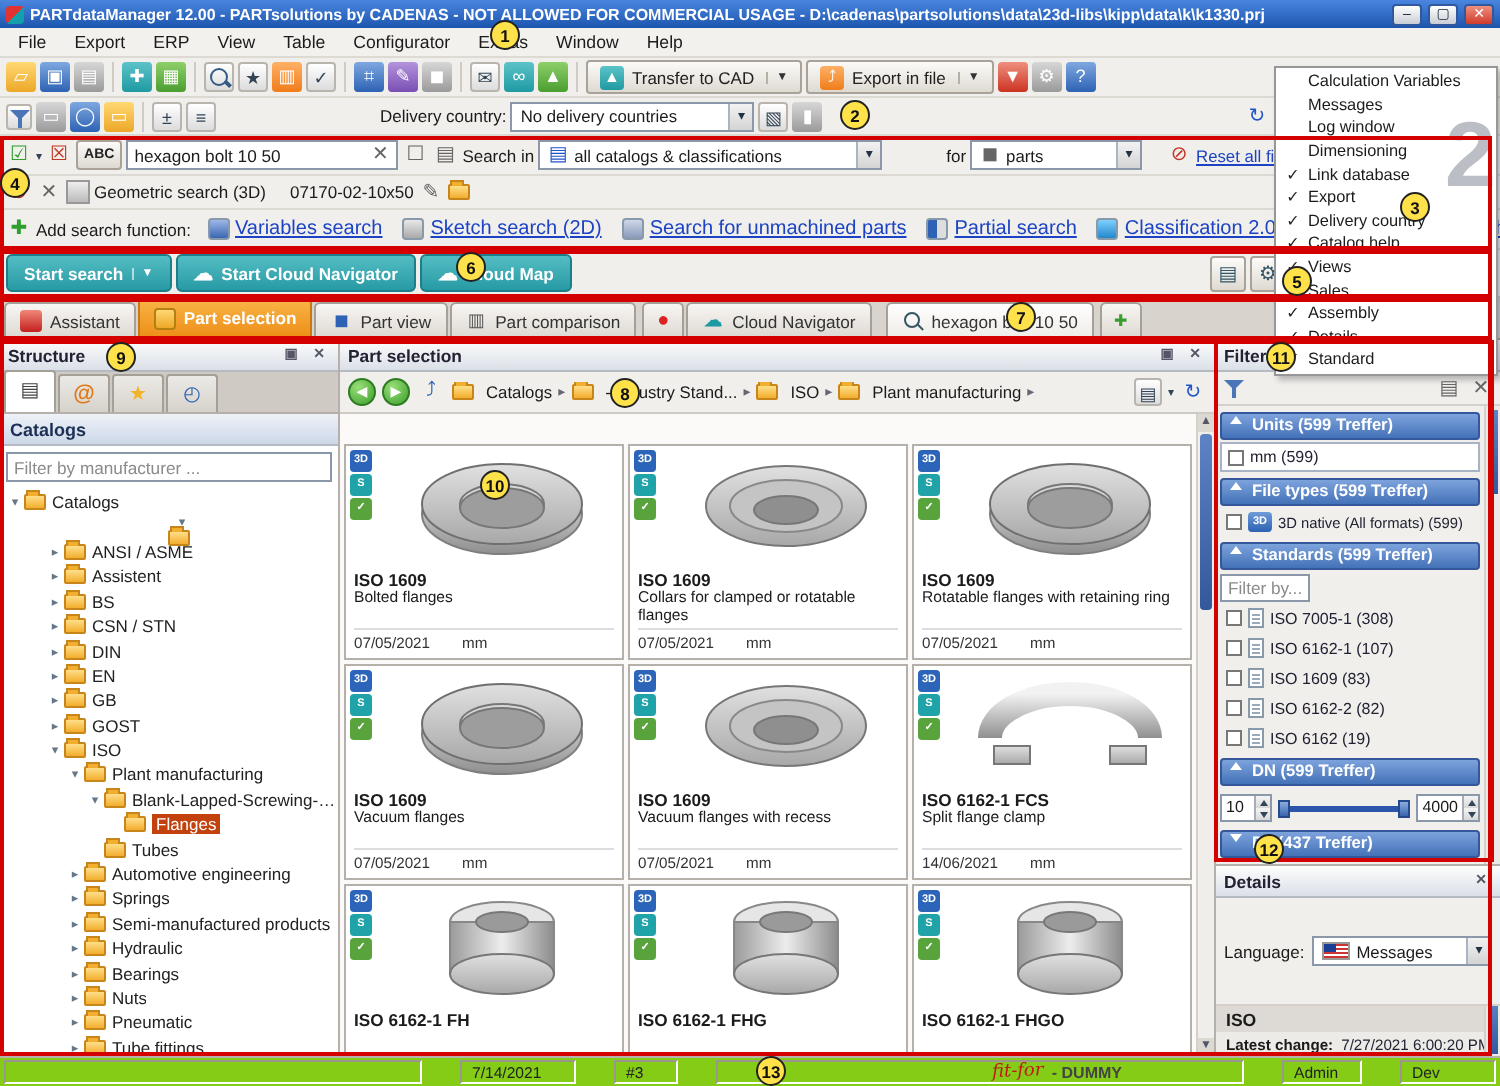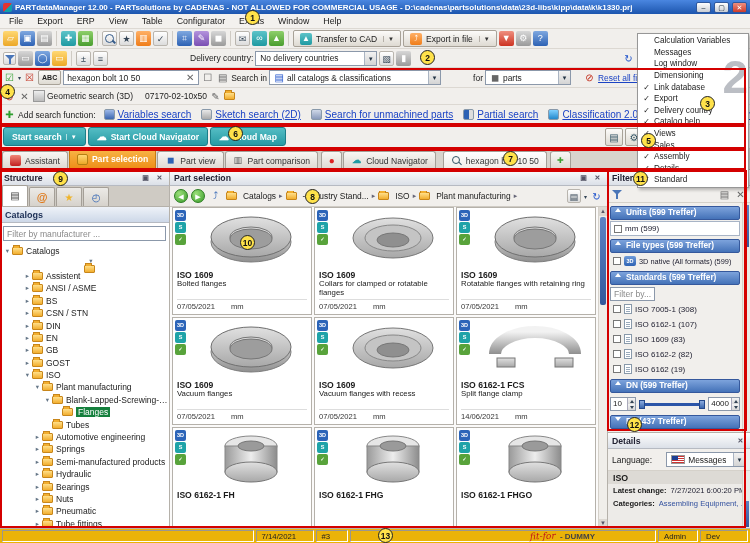--- a/index.html
+++ b/index.html
@@ -101,34 +101,34 @@
 .st-star::after{content:"★";color:#f0b429}
 .st-clock::after{content:"◴";color:#2d62b4}
 #struct-caption{height:16px;background:linear-gradient(#eef2f8,#cdd8e8);border-bottom:1px solid #b6bac2;display:flex;align-items:center;padding:0 5px;font-weight:bold;font-size:9px;color:#1c2f55;flex:0 0 auto}
 #struct-filter{margin:3px;flex:0 0 auto}
 #tree{flex:1;overflow:hidden;padding-top:1px}
 .trow{display:flex;align-items:center;height:12.4px;white-space:nowrap;font-size:8.5px;color:#222}
 .arrow{width:9px;text-align:center;color:#678;font-size:6.5px;flex:0 0 auto}
 .folder{width:11px;height:8px;background:linear-gradient(#ffdf8a,#f2ae2e);border:1px solid #c8861a;border-radius:1px;position:relative;margin:0 3px 0 0;flex:0 0 auto}
 .folder::before{content:"";position:absolute;top:-3px;left:0;width:5px;height:2px;background:#f2ae2e;border:1px solid #c8861a;border-bottom:none}
 .trow .lbl{overflow:hidden;text-overflow:ellipsis}
-.trow.selected .lbl{background:#15803d;color:#fff;padding:0 2px}
+.trow.selected .lbl{background:#c2410c;color:#fff;padding:0 2px}
 
 #center-panel{flex:1;border-right:1px solid #b5b1aa;background:#fff;position:relative;display:flex;flex-direction:column}
 #bcbar{height:21px;background:#f1efec;border-bottom:1px solid #cfcbc4;display:flex;align-items:center;gap:3px;padding:0 4px;flex:0 0 auto}
 .navbtn{width:14px;height:14px;border-radius:50%;background:radial-gradient(circle at 35% 30%,#9ade78,#3c9e2d);border:1px solid #2c7d22;position:relative;flex:0 0 auto}
 .navbtn::after{position:absolute;inset:0;text-align:center;line-height:13px;font-size:7px;color:#fff}
 .navbtn.back::after{content:"◀"}.navbtn.fwd::after{content:"▶"}
 .upbtn{width:15px;height:14px;position:relative;flex:0 0 auto}
 .upbtn::after{content:"⤴";position:absolute;inset:0;text-align:center;line-height:14px;font-size:10px;color:#2d62b4}
 #crumbs{display:flex;align-items:center;gap:3px;overflow:hidden;flex:1}
 .crumb{display:inline-flex;align-items:center;gap:3px;font-size:8.4px;white-space:nowrap}
 .csep{color:#667;font-size:7px}
 #gridwrap{flex:1;position:relative;background:#fbfaf9;overflow:hidden}
-#grid{position:absolute;left:2px;top:0;bottom:0;width:470px}
+#grid{position:absolute;left:2px;top:15px;bottom:0;width:470px}
 .tile{position:absolute;width:140px;height:108px;background:#fff;border:1px solid #b5b1aa}
 .badges{position:absolute;left:2px;top:2px;display:flex;flex-direction:column;gap:1px}
 .badge{width:11px;height:11px;border-radius:2px;position:relative}
 .badge::after{position:absolute;inset:0;color:#fff;font-size:5.5px;font-weight:bold;text-align:center;line-height:11px}
 .badge.b3d{background:#2b64b8}.badge.b3d::after{content:"3D"}
 .badge.bs{background:#1fa3a8}.badge.bs::after{content:"S"}
 .badge.bg{background:#58a33b}.badge.bg::after{content:"✓"}
 .timg{position:absolute;left:22px;top:2px;width:112px;height:58px}
 .timg svg{width:100%;height:100%}
 .tname{position:absolute;left:4px;top:62px;font-weight:bold;font-size:8.6px;white-space:nowrap}
@@ -166,33 +166,33 @@
 .spin .ud i.up::after{border-bottom:3px solid #345}
 .spin .ud i.dn::after{border-top:3px solid #345}
 #slider{flex:1;position:relative;height:14px}
 #slider .track{position:absolute;left:2px;right:2px;top:6px;height:3px;background:#2b55a8}
 #slider .hnd{position:absolute;top:3px;width:6px;height:9px;background:linear-gradient(#8cacdf,#3a66ad);border:1px solid #24498c}
 #slider .hnd.l{left:0}#slider .hnd.r{right:0}
 #fscroll{position:absolute;right:0;top:0;bottom:0;width:8px;background:#eceae6;border-left:1px solid #d5d1ca}
 #fscroll .thumb{position:absolute;left:1px;right:1px;top:2px;height:42px;background:linear-gradient(#5d83c4,#33589c)}
 
 #details-panel{height:96px;border-top:1px solid #b5b1aa;display:flex;flex-direction:column;background:#f1efec;flex:0 0 auto}
-#lang-row{display:flex;align-items:center;gap:14px;padding:3px 4px;flex:0 0 auto}
+#lang-row{display:flex;align-items:center;gap:4px;padding:19px 4px;flex:0 0 auto}
 .usflag{width:14px;height:9px;position:relative;background:repeating-linear-gradient(#cc3333 0 1px,#fff 1px 2px);border:1px solid #999;flex:0 0 auto}
 .usflag::before{content:"";position:absolute;left:0;top:0;width:6px;height:4px;background:#1c3f94}
 #dcontent{flex:1;background:#edebe8;border-top:1px solid #d5d1ca;position:relative;overflow:hidden}
 #dband{height:13px;background:#dddad5;display:flex;align-items:center;padding:0 5px;font-weight:bold;font-size:8.8px}
 .drow{display:flex;gap:4px;padding:2px 5px;font-size:7.6px}
 .drow .dl{font-weight:bold;white-space:nowrap}
 .drow .dv{color:#223;white-space:nowrap;overflow:hidden}
 .dv.linkish{color:#33519e}
 #dscroll{position:absolute;right:0;top:0;bottom:0;width:8px;background:#eceae6;border-left:1px solid #d5d1ca}
 #dscroll .thumb{position:absolute;left:1px;right:1px;bottom:1px;height:26px;background:linear-gradient(#5d83c4,#33589c)}
 
-#statusbar{position:absolute;left:0;right:0;bottom:0;height:15px;background:#eab308;border-top:1px solid #b6b2ac;display:flex;align-items:center;gap:2px;padding:0 2px;z-index:6}
+#statusbar{position:absolute;left:0;right:0;bottom:0;height:15px;background:#84cc16;border-top:1px solid #b6b2ac;display:flex;align-items:center;gap:19px;padding:0 2px;z-index:6}
 .seg{height:12px;border:1px solid;border-color:#9a968f #fefefe #fefefe #9a968f;display:flex;align-items:center;padding:0 5px;font-size:7.8px;color:#222;white-space:nowrap}
 .seg.grow{flex:1}
 .seg.notes{justify-content:flex-end;padding-right:60px}
 .rednote{color:#c11818;font-style:italic;font-family:"DejaVu Serif",serif;font-size:9px;transform:rotate(-2deg)}
 .dummynote{color:#444;font-weight:bold;font-size:8px;margin-left:4px}
 
 #ctx{position:absolute;left:637px;top:33px;width:112px;background:#fff;border:1px solid #979797;box-shadow:2px 2px 3px rgba(0,0,0,.25);z-index:70;padding:1px 0}
 .cm-item{display:flex;align-items:center;height:11.6px;font-size:8.2px;padding:0 4px;gap:3px;white-space:nowrap}
 .cm-check{width:9px;color:#222;font-size:8px;text-align:center;flex:0 0 auto}
 
@@ -461,26 +461,26 @@
             <span class="lbl">Catalogs</span>
           </div>
           <div class="trow" style="padding-left: 13px; flex-direction: column;">
             <span class="arrow">▾</span>
             <span class="folder"></span>
             <span class="lbl">- Industry Standards -</span>
           </div>
           <div class="trow" style="padding-left: 23px;">
             <span class="arrow">▸</span>
             <span class="folder"></span>
+            <span class="lbl">ANSI / ASME</span>
+          </div>
+          <div class="trow" style="padding-left: 23px;">
+            <span class="arrow">▸</span>
+            <span class="folder"></span>
             <span class="lbl">Assistent</span>
-          </div>
-          <div class="trow" style="padding-left: 23px;">
-            <span class="arrow">▸</span>
-            <span class="folder"></span>
-            <span class="lbl">ANSI / ASME</span>
           </div>
           <div class="trow" style="padding-left: 23px;">
             <span class="arrow">▸</span>
             <span class="folder"></span>
             <span class="lbl">BS</span>
           </div>
           <div class="trow" style="padding-left: 23px;">
             <span class="arrow">▸</span>
             <span class="folder"></span>
             <span class="lbl">CSN / STN</span>

